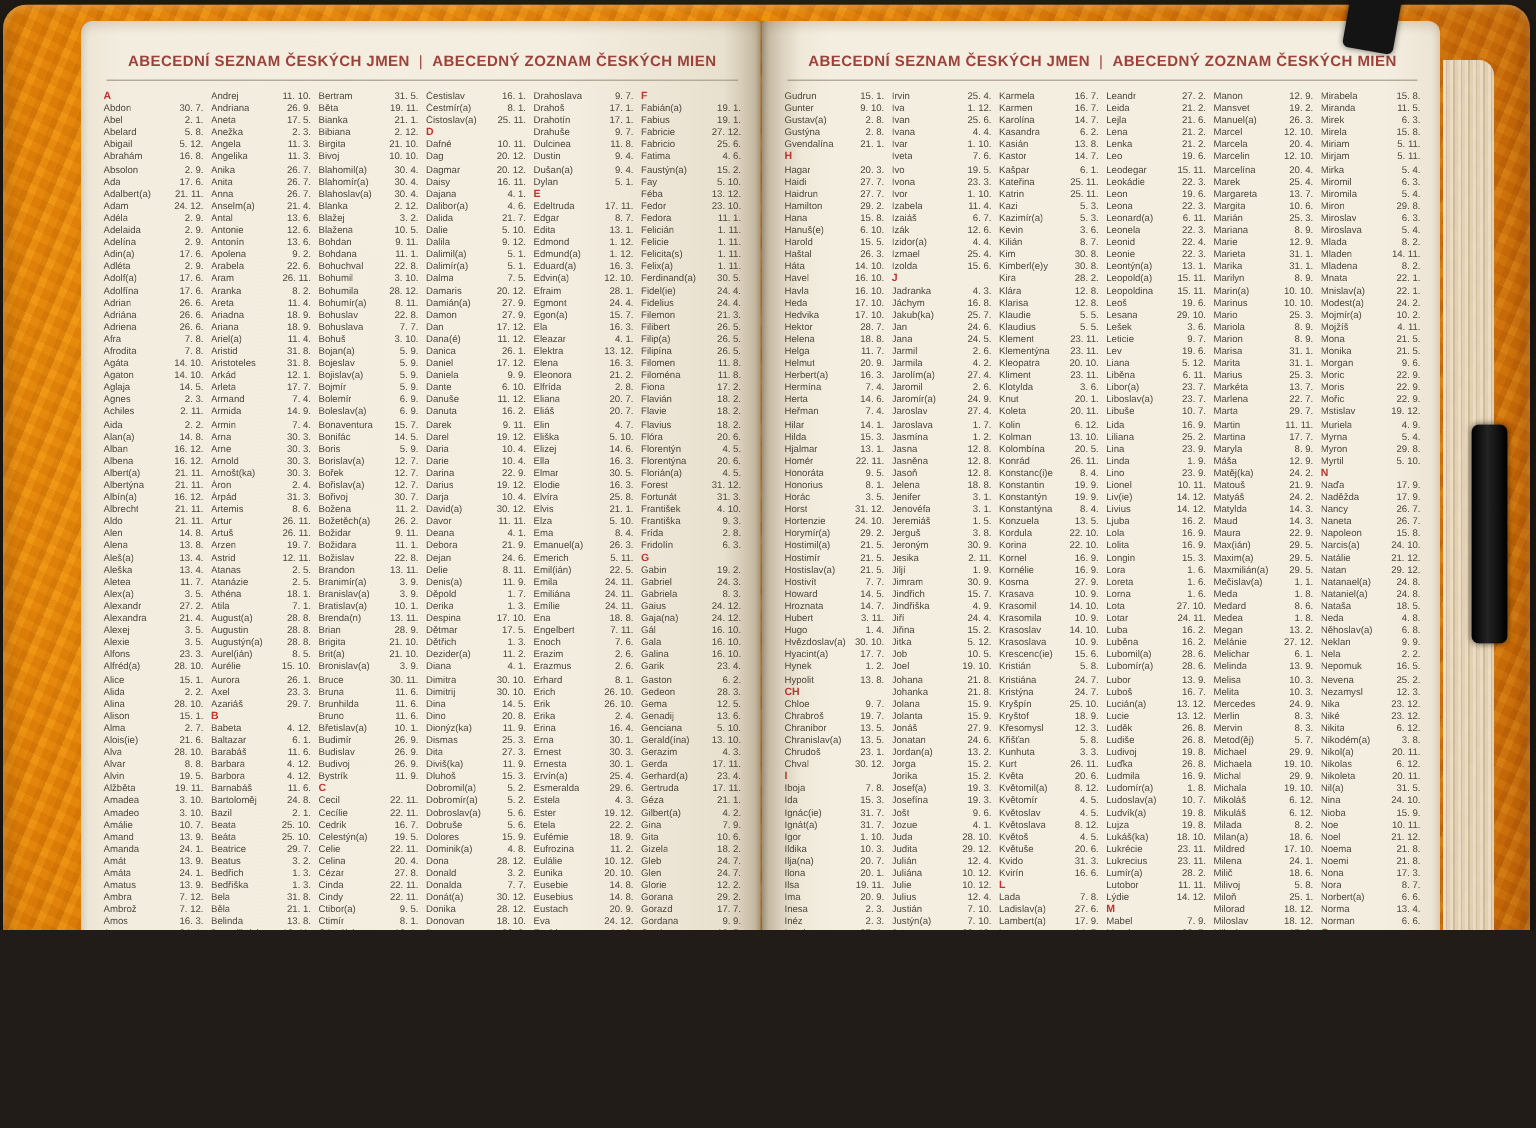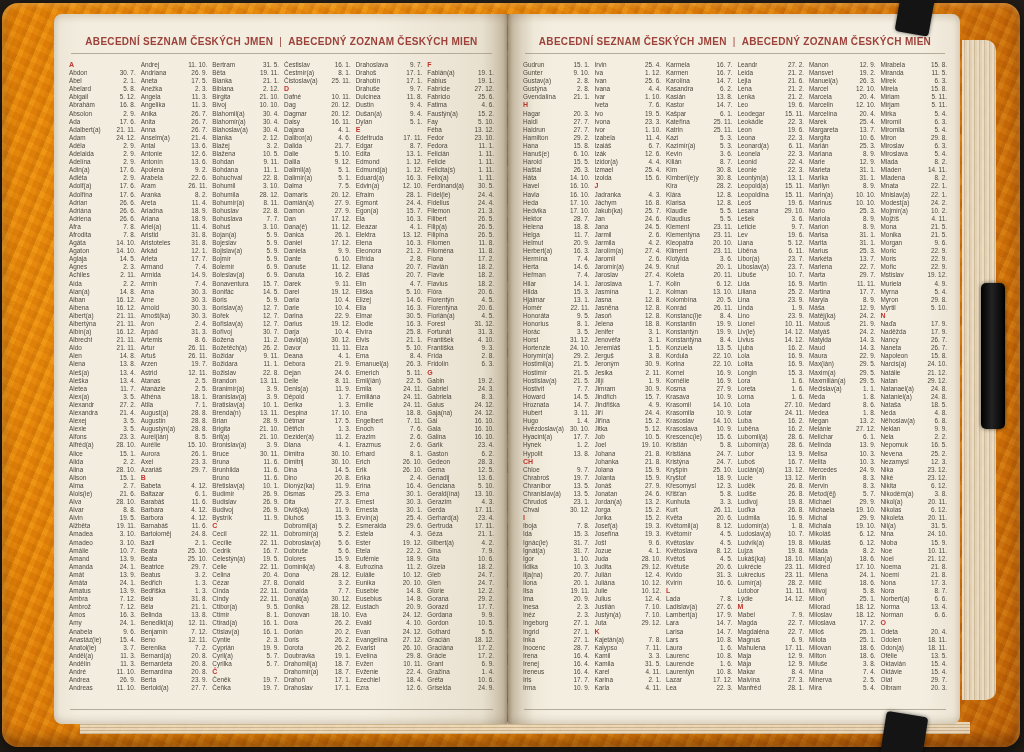--- a/index.html
+++ b/index.html
@@ -1,17 +1,17 @@
 <!DOCTYPE html>
 <html><head>
 <meta charset="utf-8">
 <style>
   html,body{margin:0;padding:0;}
   body{width:1024px;height:752px;overflow:hidden;background:#211c17;font-family:"Liberation Sans",sans-serif;}
-  .scene{position:relative;width:1024px;height:752px;background:radial-gradient(circle at 50% 50%, #35302a 0%, #211c17 70%);overflow:hidden;}
+  .scene{position:relative;width:1024px;height:620px;background:radial-gradient(circle at 50% 50%, #35302a 0%, #211c17 70%);overflow:hidden;}
 
   
   .cover{position:absolute;left:2px;top:3px;width:1018px;height:744px;border-radius:16px;
     background:
       repeating-linear-gradient(113deg, rgba(140,60,0,.18) 0 4px, rgba(255,200,80,.10) 4px 9px, rgba(190,95,5,.16) 9px 15px),
       repeating-linear-gradient(27deg, rgba(255,180,40,.12) 0 6px, rgba(170,80,0,.10) 6px 13px),
       radial-gradient(circle at 30% 40%, #f59d13 0%, #e88708 45%, #d1720a 80%, #b85e08 100%);
     box-shadow: inset 0 2px 6px rgba(255,220,150,.35), inset 0 -8px 14px rgba(60,20,0,.45), 0 6px 18px rgba(0,0,0,.6);}
 
   

